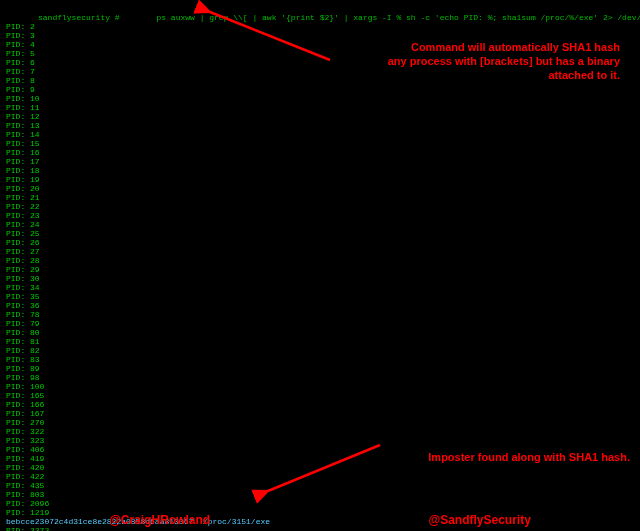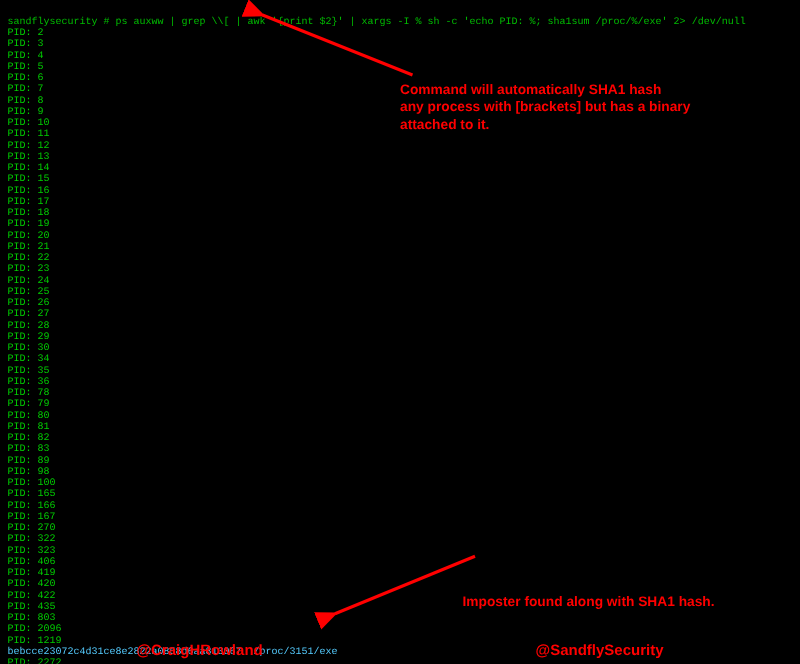--- a/index.html
+++ b/index.html
@@ -12,33 +12,32 @@
     font-family: "Courier New", monospace;
     position: relative;
   }
   .terminal {
     padding: 4px 6px;
     color: #0c0;
     font-size: 8px;
     line-height: 9px;
     white-space: pre;
   }
-  .prompt, .cmd, .out { color: #0b0; }
+  .prompt, .cmd, .out { color: #0b0; margin-left: 32px; }
   .highlight {
     color: #5cf;
   }
   .annotation {
     position: absolute;
     color: #f00;
     font-family: Arial, sans-serif;
     font-weight: bold;
     font-size: 11px;
     line-height: 14px;
-    text-align: left;
-    margin-top: 25px;
+    text-align: right;
   }
   .footer {
     position: absolute;
     bottom: 4px;
     width: 100%;
     font-family: Arial, sans-serif;
     font-weight: bold;
     font-size: 12px;
     color: #f00;
     display: flex;

